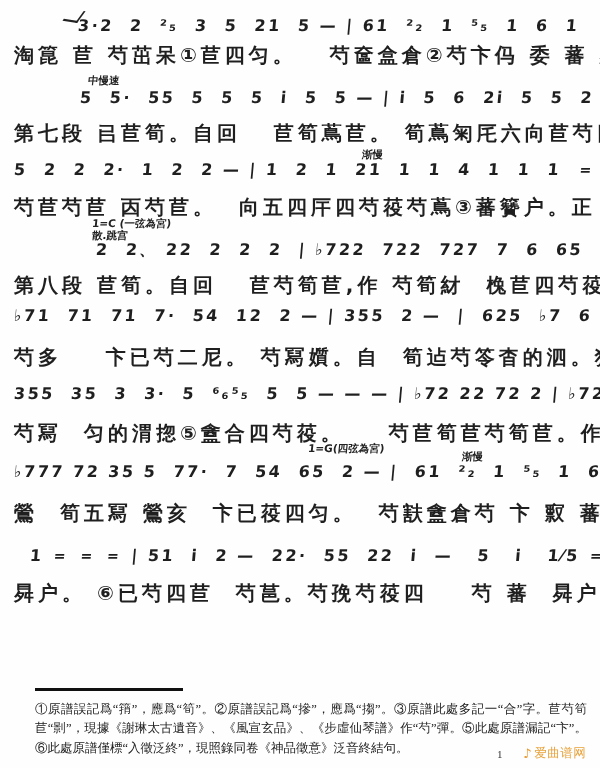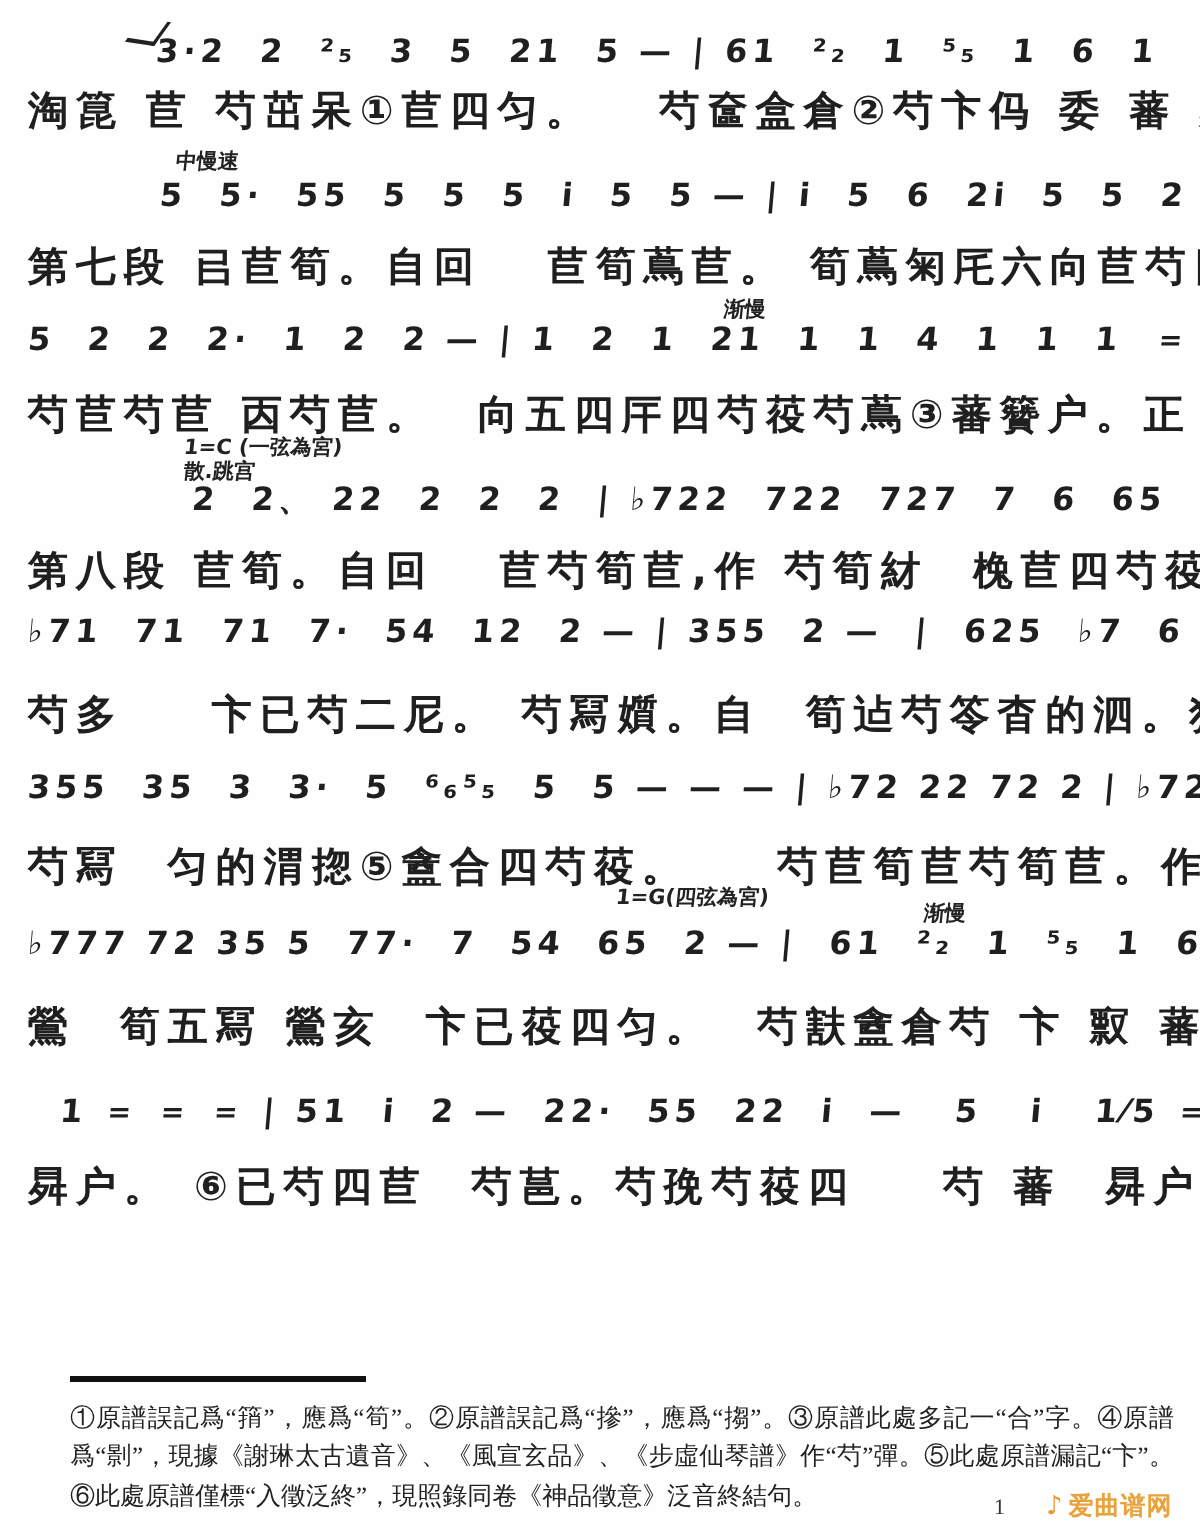--- a/index.html
+++ b/index.html
@@ -41,21 +41,21 @@
     position:absolute;left:497px;top:748px;
     font-size:11px;color:#333;font-family:"Liberation Serif", serif;
   }
   .watermark{
     position:absolute;left:523px;top:745px;display:flex;align-items:center;gap:3px;
   }
   .watermark .wm-icon{
     font-size:13px;color:#e89a2f;line-height:1;
   }
   .watermark .wm-text{
-    font-size:12.5px;font-weight:bold;color:#e8a33d;letter-spacing:0.5px;
+    font-size:12.5px;font-weight:normal;color:#e8a33d;letter-spacing:0.5px;
     font-family:"DejaVu Sans", sans-serif;
   }
   .corner-stroke{
     position:absolute;left:66px;top:10px;width:14px;height:10px;
     border-right:2px solid #222;border-bottom:2px solid #222;
     transform:skewX(-30deg) rotate(8deg);border-left:none;border-top:none;
   }
 </style>
 </head>
 <body>
@@ -86,21 +86,21 @@
       <div class="annotation" style="left: 88px; top: 74px;">中慢速</div>
       <div class="annotation" style="left: 362px; top: 148px;">渐慢</div>
       <div class="annotation" style="left: 92px; top: 217px;">1=C (一弦為宮)</div>
       <div class="annotation" style="left: 92px; top: 229px;">散.跳宫</div>
       <div class="annotation" style="left: 308px; top: 442px;">1=G(四弦為宮)</div>
       <div class="annotation" style="left: 462px; top: 450px;">渐慢</div>
     </div>
 
   <div class="footnote-rule"></div>
 
-  <div class="footnotes">①原譜誤記爲“䈰”，應爲“筍”。②原譜誤記爲“摻”，應爲“搊”。③原譜此處多記一“合”字。④原譜爲“㔀”，現據《謝琳太古遺音》、《風宣玄品》、《步虛仙琴譜》作“芍”彈。⑤此處原譜漏記“卞”。⑥此處原譜僅標“入徵泛終”，現照錄同卷《神品徵意》泛音終結句。</div>
+  <div class="footnotes">①原譜誤記爲“䈰”，應爲“筍”。②原譜誤記爲“摻”，應爲“搊”。③原譜此處多記一“合”字。苣芍筍苣“㔀”，現據《謝琳太古遺音》、《風宣玄品》、《步虛仙琴譜》作“芍”彈。⑤此處原譜漏記“卞”。⑥此處原譜僅標“入徵泛終”，現照錄同卷《神品徵意》泛音終結句。</div>
 
   <div class="page-number">1</div>
 
   <div class="watermark">
     <span class="wm-icon">♪</span>
     <span class="wm-text" style="color: rgb(232, 163, 61);">爱曲谱网</span>
   </div>
 </div>
 
 </body></html>

